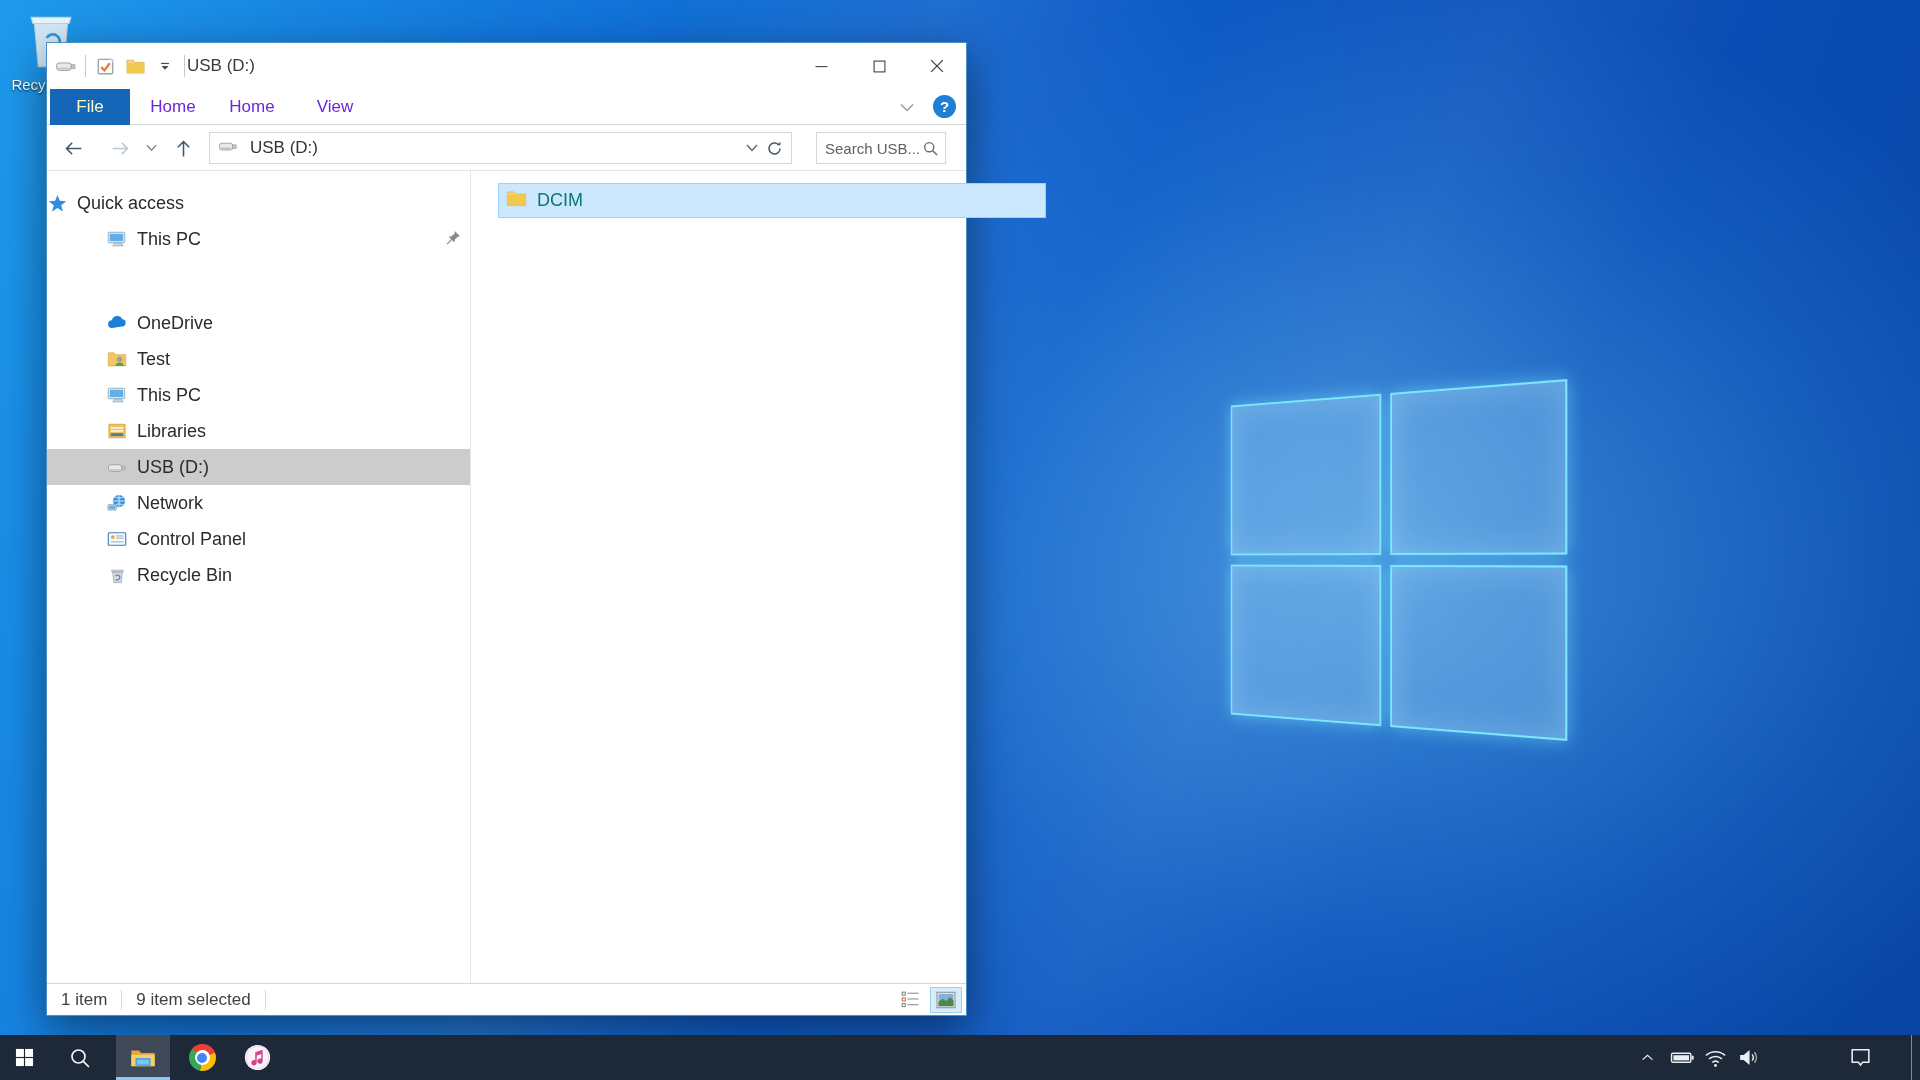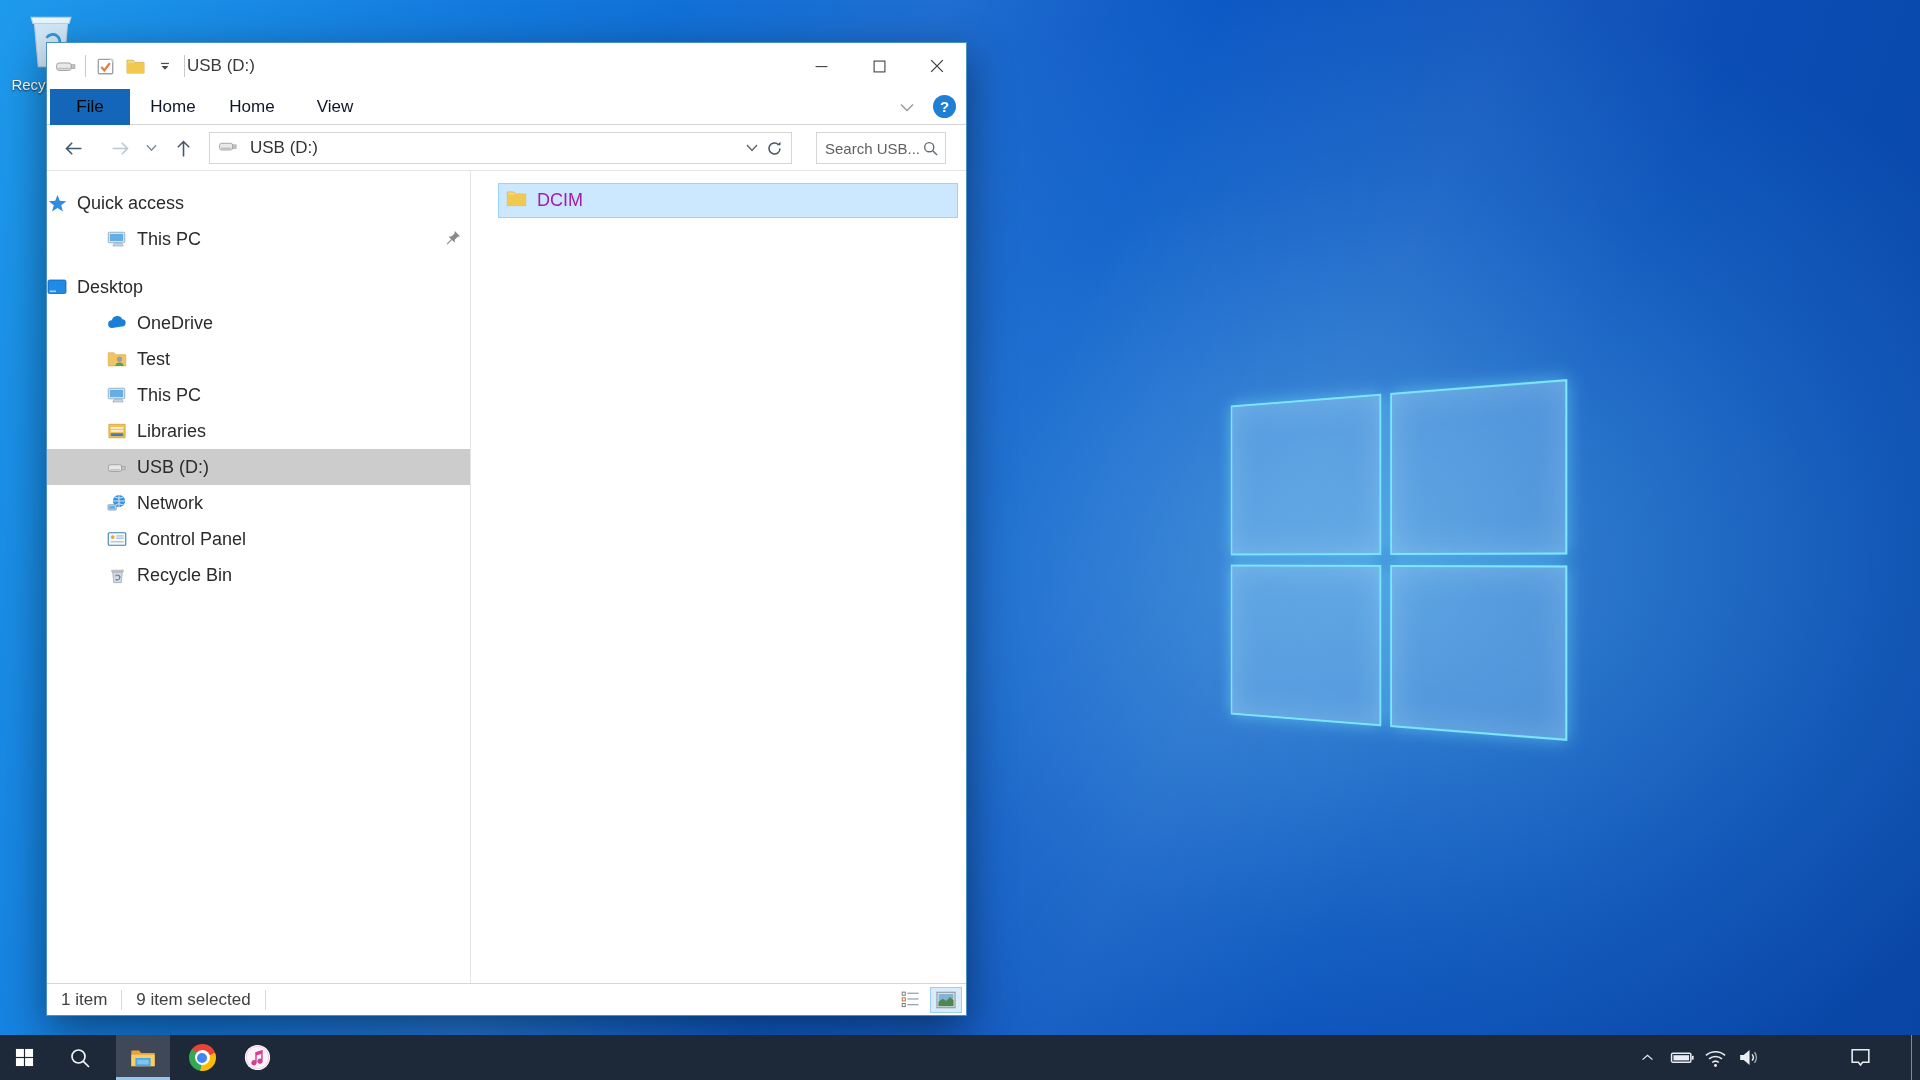--- a/index.html
+++ b/index.html
@@ -34,22 +34,22 @@
 
   .titlebar { position:absolute; left:0; top:0; width:100%; height:46px; background:#fff; }
   .qat { position:absolute; left:8px; top:0; height:46px; display:flex; align-items:center; gap:8px; }
   .qat .sep { width:1px; height:22px; background:#c9c9c9; }
   .qat .qbtn { width:22px; height:22px; display:flex; align-items:center; justify-content:center; }
   .title-text { position:absolute; left:140px; top:0; height:46px; line-height:46px; font-size:17px; color:#3a3a3a; }
   .caption-btns { position:absolute; right:0; top:0; height:46px; display:flex; }
   .cap { width:58px; height:46px; display:flex; align-items:center; justify-content:center; }
 
   .menubar { position:absolute; left:0; top:46px; width:100%; height:36px; background:#fff; border-bottom:1px solid #d5d5d5; }
-  .tab { position:absolute; top:0; height:36px; line-height:36px; text-align:center; font-size:17px; color:#0f172a; }
-  .tab.file { left:3px; width:80px; background:#1467b8; color:#000000; }
+  .tab { position:absolute; top:0; height:36px; line-height:36px; text-align:center; font-size:17px; color:#6d28d9; }
+  .tab.file { left:3px; width:80px; background:#1467b8; color:#fef9c3; }
   .tab.home { left:98px; width:56px; }
   .tab.share { left:176px; width:58px; }
   .tab.view { left:262px; width:52px; }
   .ribbon-chev { position:absolute; left:848px; top:8px; width:24px; height:20px; display:flex; align-items:center; justify-content:center; }
   .help-btn { position:absolute; left:886px; top:6px; width:23px; height:23px; border-radius:50%;
     background:#1f7fd4; color:#fff; font-size:15px; font-weight:bold; display:flex; align-items:center; justify-content:center; }
 
   .toolbar { position:absolute; left:0; top:82px; width:100%; height:46px; background:#fff; border-bottom:1px solid #e4e4e4; }
   .navbtn { position:absolute; top:7px; width:32px; height:32px; display:flex; align-items:center; justify-content:center; }
   .addr { position:absolute; left:162px; top:7px; width:583px; height:32px; background:#fff; border:1px solid #d6d6d6;
@@ -68,22 +68,22 @@
   .navpane-sep { position:absolute; left:423px; top:128px; width:1px; height:814px; background:#e6e6e6; }
 
   .nav-row { position:absolute; left:0; width:423px; height:36px; display:flex; align-items:center; font-size:18px; color:#2b2b2b; }
   .nav-row .ic { width:20px; height:20px; flex:0 0 20px; display:flex; align-items:center; justify-content:center; }
   .nav-row.lvl0 { }
   .nav-row.lvl1 { padding-left:60px; }
   .nav-row .lab { margin-left:10px; white-space:nowrap; }
   .nav-row.selected { background:#cccccc; }
   .nav-row .pin { position:absolute; right:8px; top:8px; }
 
-  .file-row { position:absolute; left:451px; top:140px; width:460px; height:35px;
-    background:#cce8ff; border:1px solid #99d1ff; display:flex; align-items:center; font-size:18px; color:#a21caf; }
+  .file-row { position:absolute; left:451px; top:140px; width:548px; height:35px;
+    background:#cce8ff; border:1px solid #99d1ff; display:flex; align-items:center; font-size:18px; color:#0f766e; }
   .file-row .ic { margin-left:7px; }
   .file-row .lab { margin-left:10px; }
 
   .statusbar { position:absolute; left:0; bottom:0; width:100%; height:32px; border-top:1px solid #d6d6d6;
     background:#fff; display:flex; align-items:center; font-size:17px; color:#404040; }
   .statusbar .txt { padding:0 14px; }
   .statusbar .vsep { width:1px; height:20px; background:#d9d9d9; }
   .statusbar .spring { flex:1; }
   .viewbtn { width:32px; height:26px; margin-right:4px; display:flex; align-items:center; justify-content:center; }
   .viewbtn.active { background:#d8ecfb; border:1px solid #9ecff0; }
@@ -276,29 +276,20 @@
         </svg>
       </span>
       <span class="lab">This PC</span>
       <span class="pin">
         <svg width="18" height="18" viewBox="0 0 16 16">
           <path d="M9.6 1.8 l4.6 4.6 -1.9 0.4 -2.6 2.6 -0.3 2.7 -2.3-2.3 -4 4 -0.7-0.7 4-4 -2.3-2.3 2.7-0.3 2.6-2.6 z" fill="#8a8a8a"></path>
         </svg>
       </span>
     </div>
 
-    <div class="nav-row lvl0" style="top:226px">
-      <span class="ic">
-        <svg width="20" height="20" viewBox="0 0 16 16">
-          <rect x="0.8" y="2.4" width="14.4" height="10.8" rx="1.2" fill="#1f8be6" stroke="#0d5ea8" stroke-width="0.6"></rect>
-          <rect x="2" y="10.8" width="5.2" height="1.3" fill="#9fd4f7"></rect>
-        </svg>
-      </span>
-      <span class="lab">Desktop</span>
-    </div>
 
     <div class="nav-row lvl1" style="top:262px">
       <span class="ic">
         <svg width="21" height="21" viewBox="0 0 16 16">
           <path d="M4.1 11.6 a3.1 3.1 0 0 1 -0.2-6.2 a4.4 4.4 0 0 1 8.3-0.9 a2.9 2.9 0 0 1 -0.4 5.8 z" fill="#1b7ed8"></path>
         </svg>
       </span>
       <span class="lab">OneDrive</span>
     </div>
 

